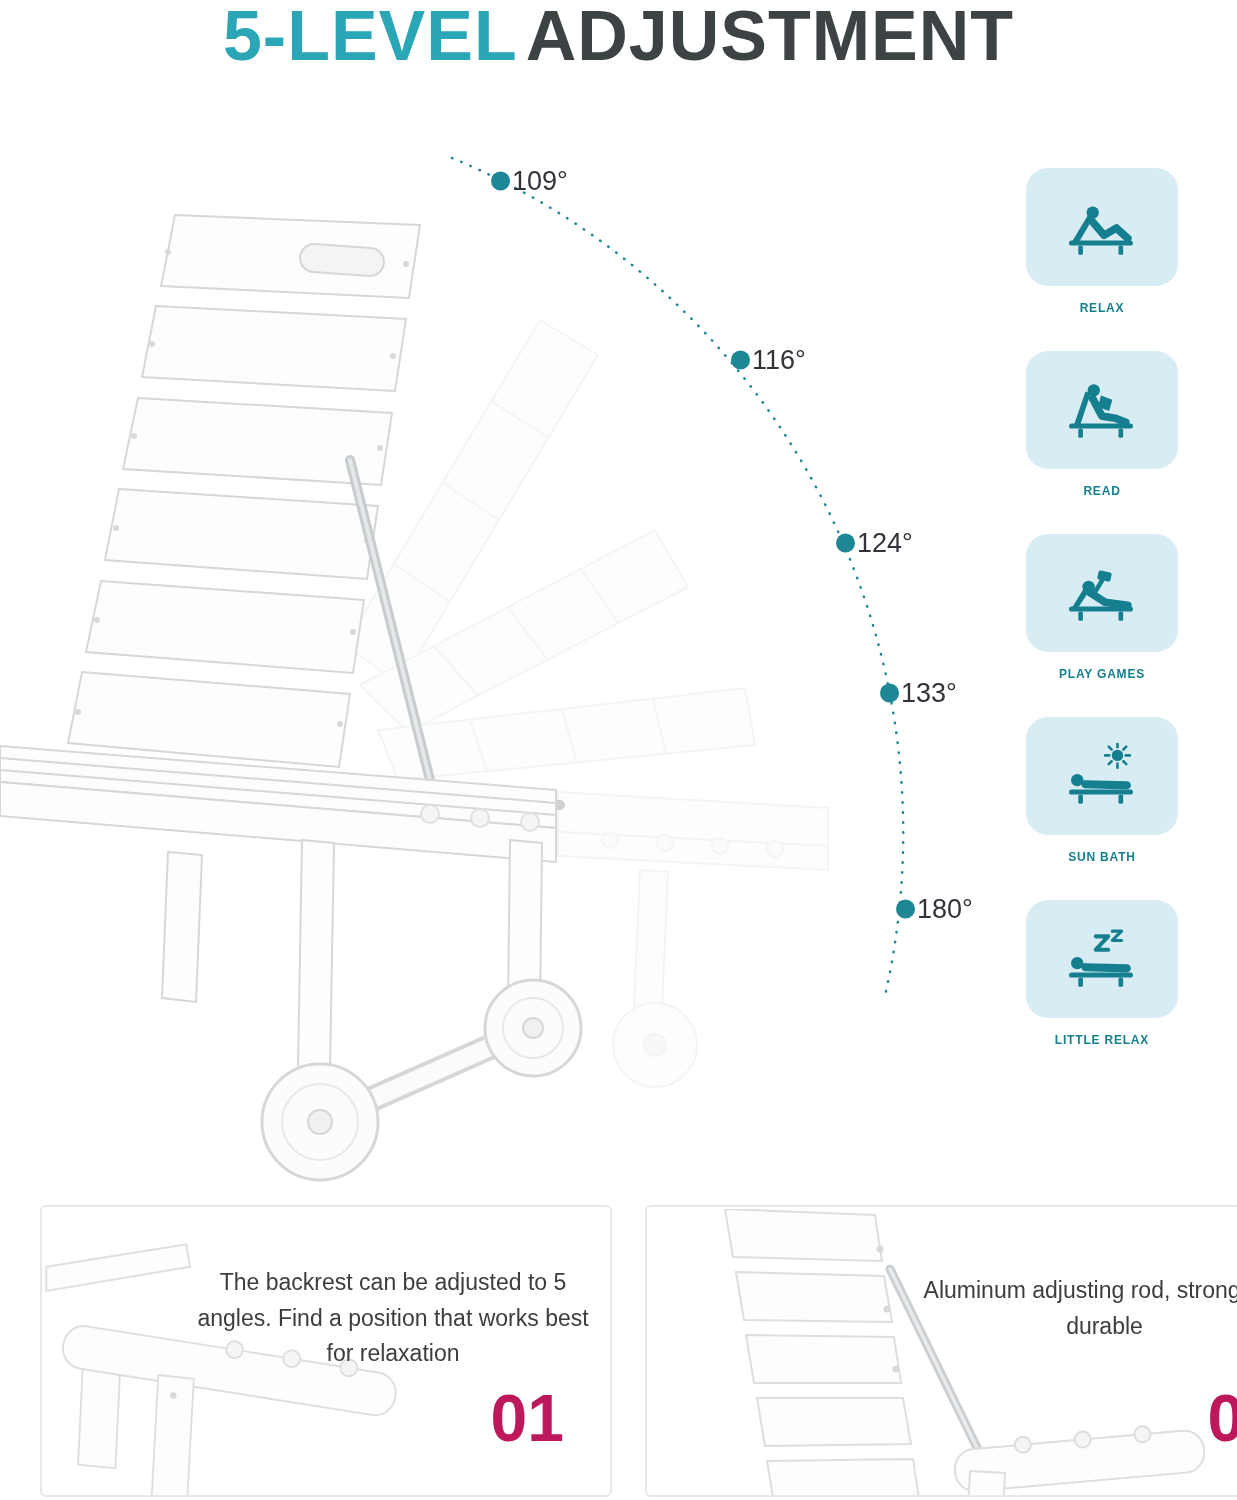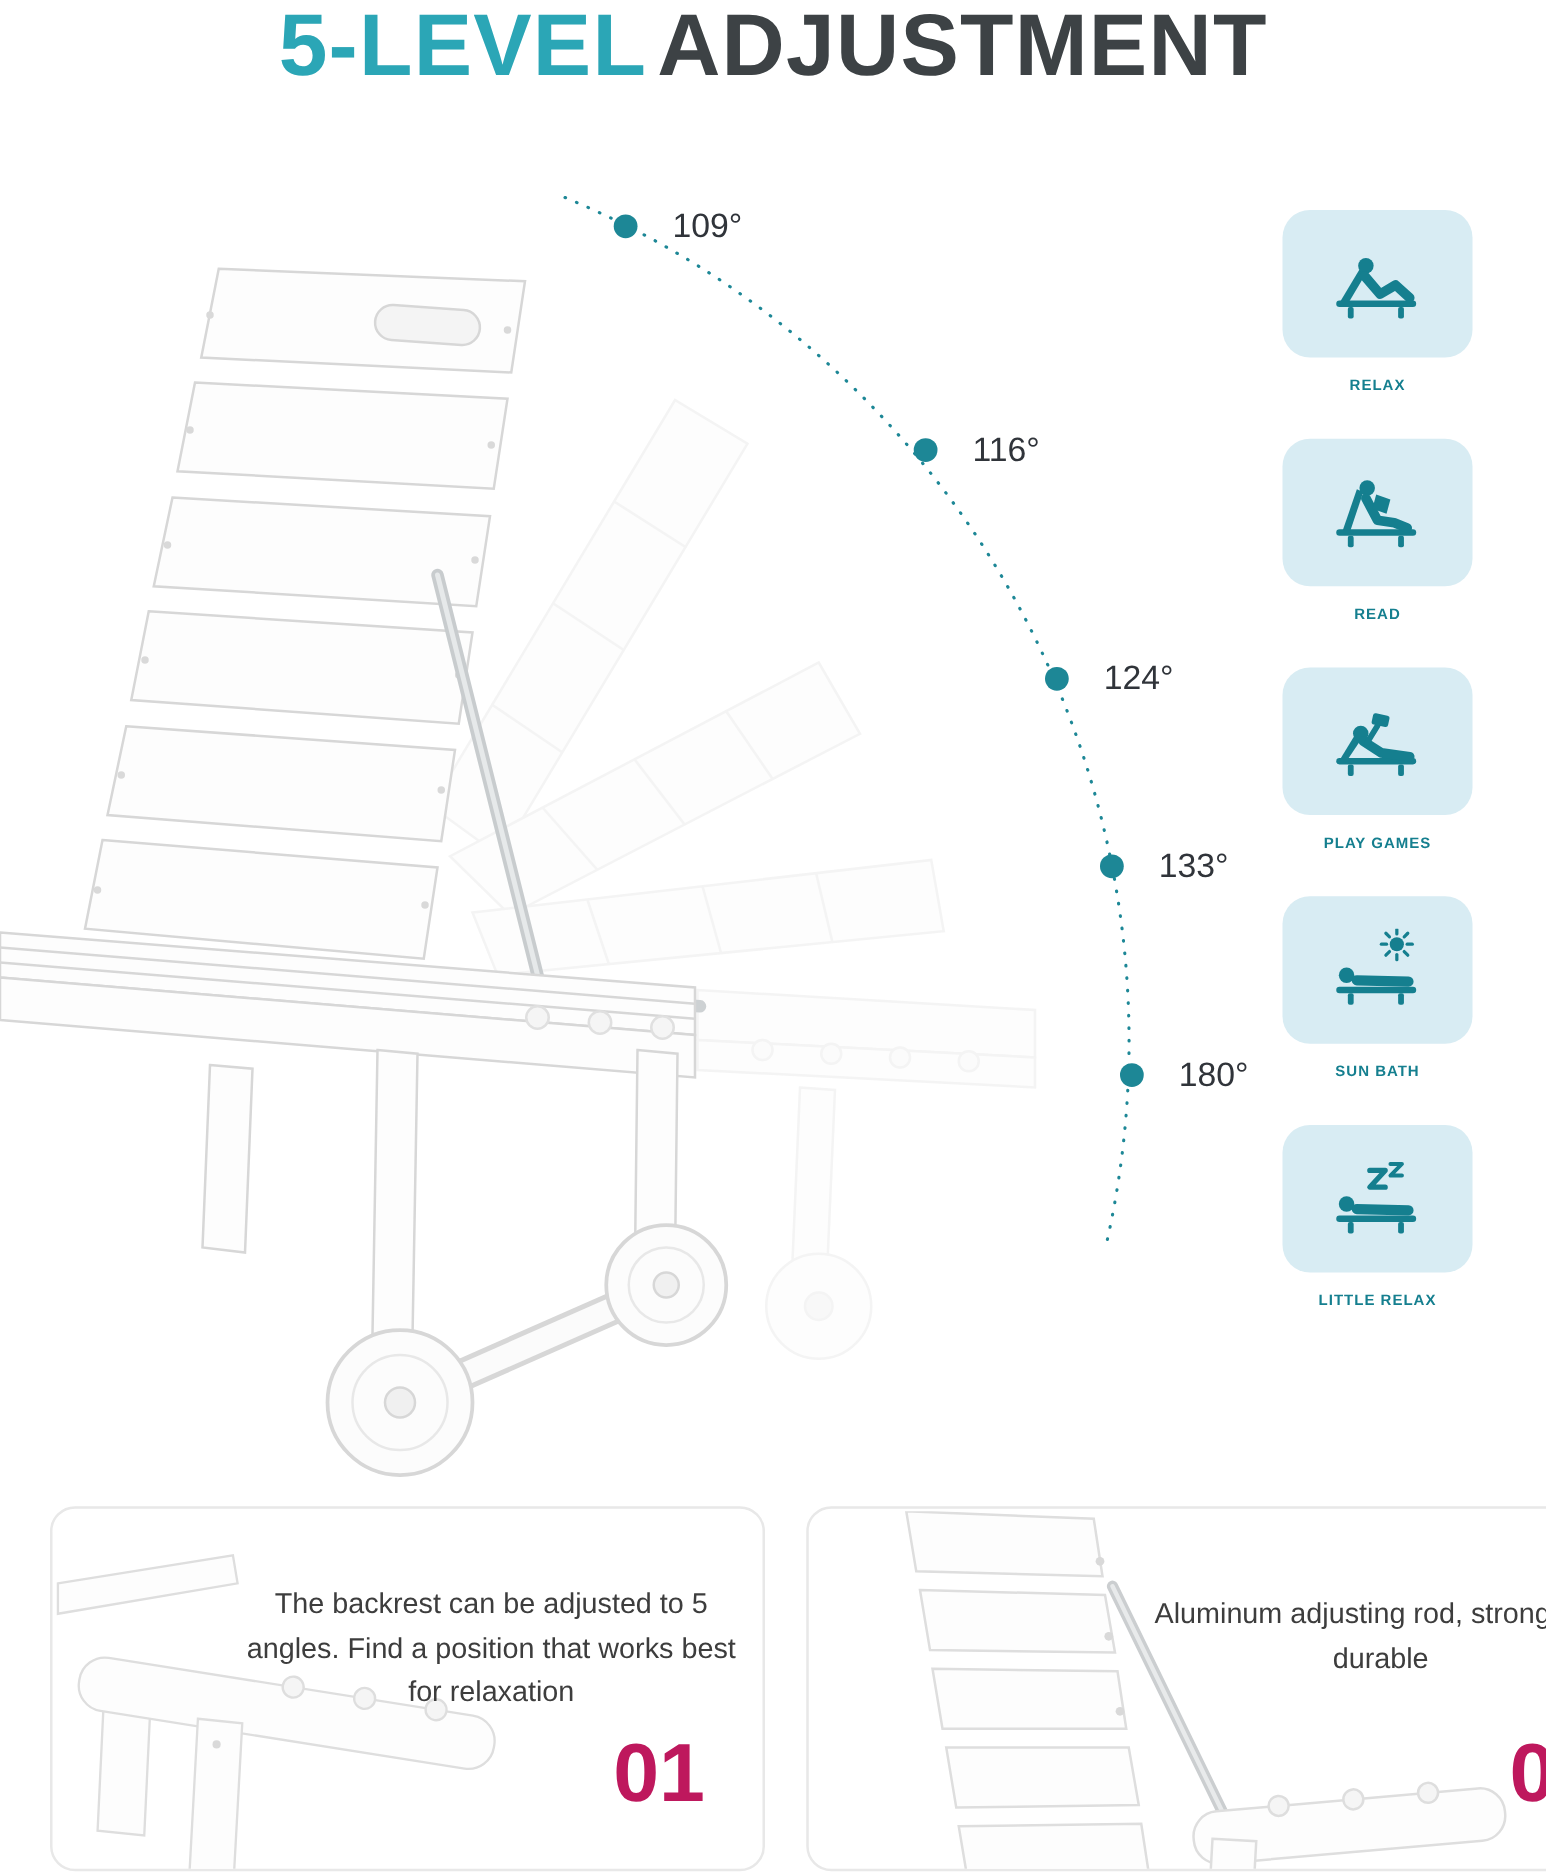--- a/index.html
+++ b/index.html
@@ -7,31 +7,31 @@
   body{font-family:"Liberation Sans",sans-serif}
   .page{position:relative;width:1237px;height:1500px;background:#fff;overflow:hidden}
 
   .title{position:absolute;top:0;left:0;width:100%;display:flex;justify-content:center;gap:8px;
          font-size:70px;font-weight:bold;letter-spacing:1px;color:#3d4245;line-height:1.05}
   .title .accent{color:#2ba6b6}
 
   .chair-svg{position:absolute;left:0;top:140px;width:940px;height:1060px}
   .arc-svg{position:absolute;left:0;top:0;width:1237px;height:1500px;pointer-events:none}
 
-  .angle-marker{position:absolute;display:flex;align-items:center;gap:28px;transform:translateY(-50%)}
+  .angle-marker{position:absolute;display:flex;align-items:center;gap:2px;transform:translateY(-50%)}
   .angle-dot{width:19px;height:19px;border-radius:50%;background:#1d8796;flex:none}
   .angle-label{font-size:27px;color:#30343a}
 
   .features{position:absolute;left:1020px;top:168px;width:164px;display:flex;flex-direction:column}
   .feature{height:183px;display:flex;flex-direction:column;align-items:center}
   .tile{width:152px;height:118px;border-radius:22px;background:#d8ecf3;display:flex;align-items:center;justify-content:center}
   .picto{width:80px;height:66px}
   .feature-label{margin-top:15px;font-size:12px;font-weight:bold;color:#157f8f;letter-spacing:.8px;white-space:nowrap}
 
-  .card{position:absolute;top:1205px;height:292px;border:2px solid #e8e8e8;border-radius:20px;overflow:hidden;background:#fff}
+  .card{position:absolute;top:1205px;height:292px;border:2px solid #e8e8e8;border-radius:6px;overflow:hidden;background:#fff}
   .card-1{left:40px;width:572px}
   .card-2{left:645px;width:684px}
   .card-text{position:absolute;text-align:center;font-size:23px;line-height:1.55;color:#3d3d3d}
   .card-1 .card-text{left:150px;right:16px;top:58px}
   .card-2 .card-text{left:245px;right:10px;top:66px}
   .card-number{position:absolute;right:46px;bottom:44px;font-size:66px;font-weight:bold;color:#be185d;line-height:1}
   .mini{position:absolute}
   .mini-1{left:-10px;top:28px;width:430px;height:280px}
   .mini-2{left:8px;top:2px;width:560px;height:300px}
 </style>
@@ -140,21 +140,21 @@
     <span class="angle-label">116°</span>
   </div>
   <div class="angle-marker" style="left:836px;top:543px">
     <span class="angle-dot"></span>
     <span class="angle-label">124°</span>
   </div>
   <div class="angle-marker" style="left:880px;top:693px">
     <span class="angle-dot"></span>
     <span class="angle-label">133°</span>
   </div>
-  <div class="angle-marker" style="left:896px;top:860px">
+  <div class="angle-marker" style="left:896px;top:909px">
     <span class="angle-dot"></span>
     <span class="angle-label">180°</span>
   </div>
 
   <div class="features">
 
     <div class="feature">
       <div class="tile">
         <svg class="picto" viewBox="0 0 76 64" aria-hidden="true">
           <g fill="#157f8f">

